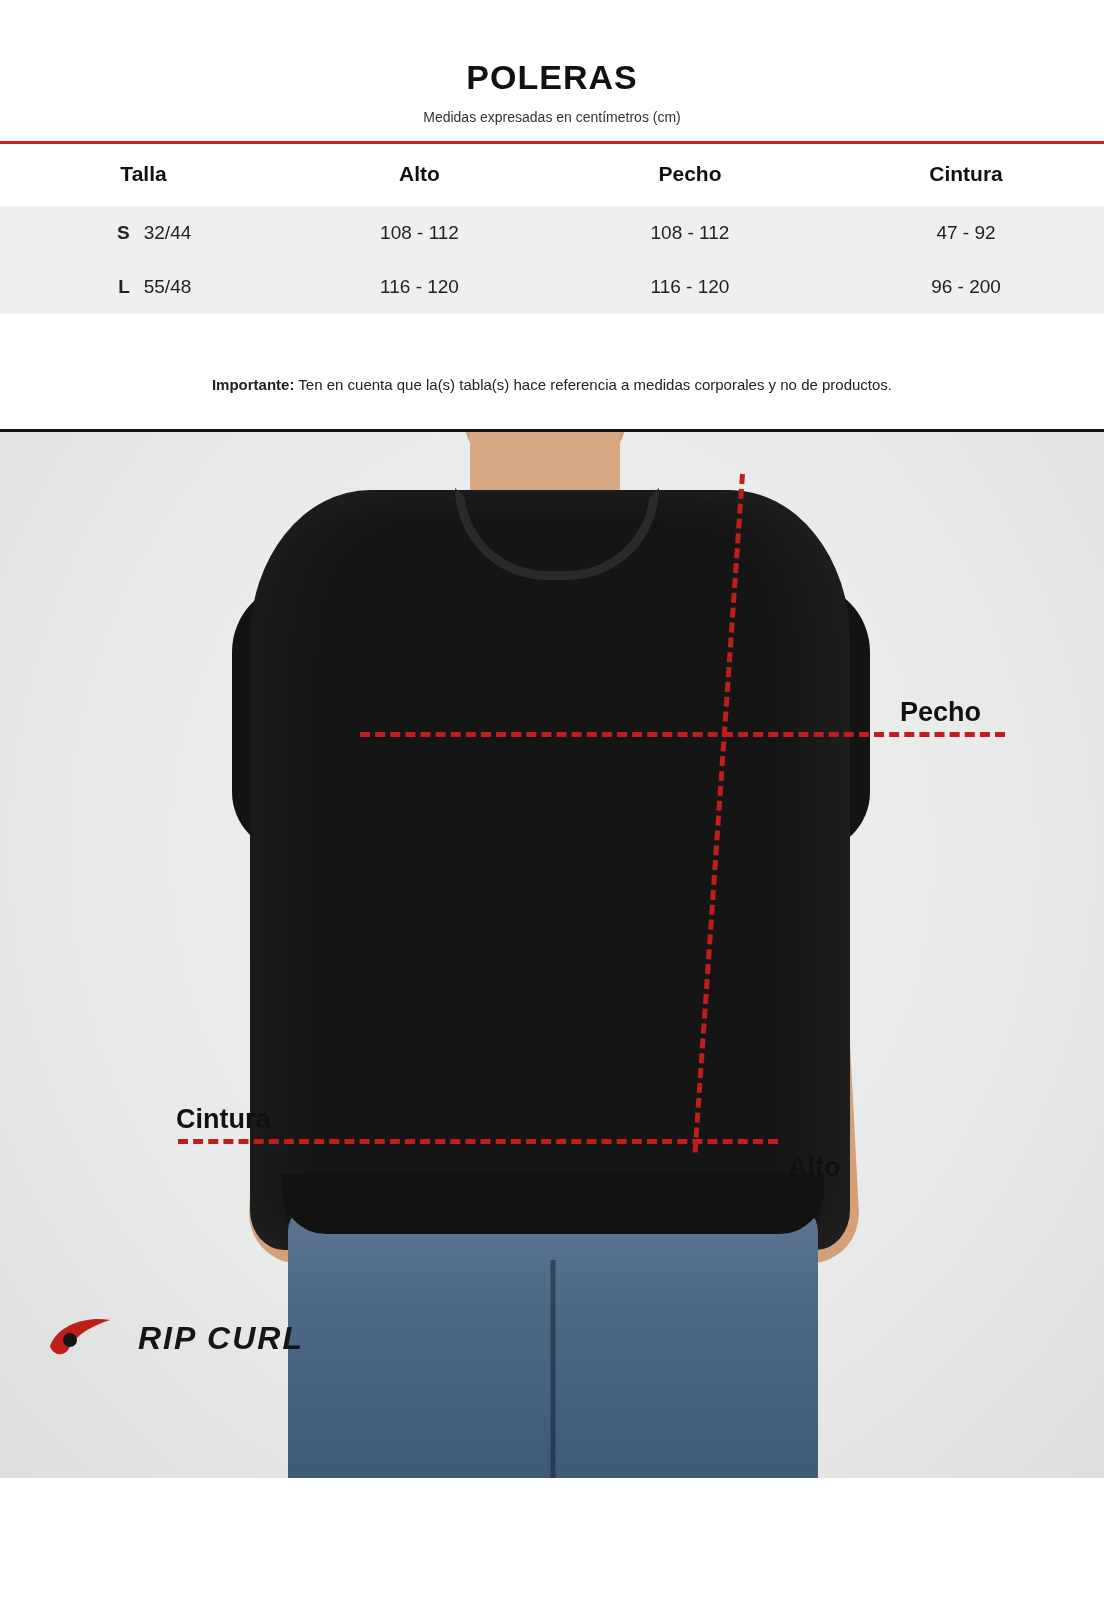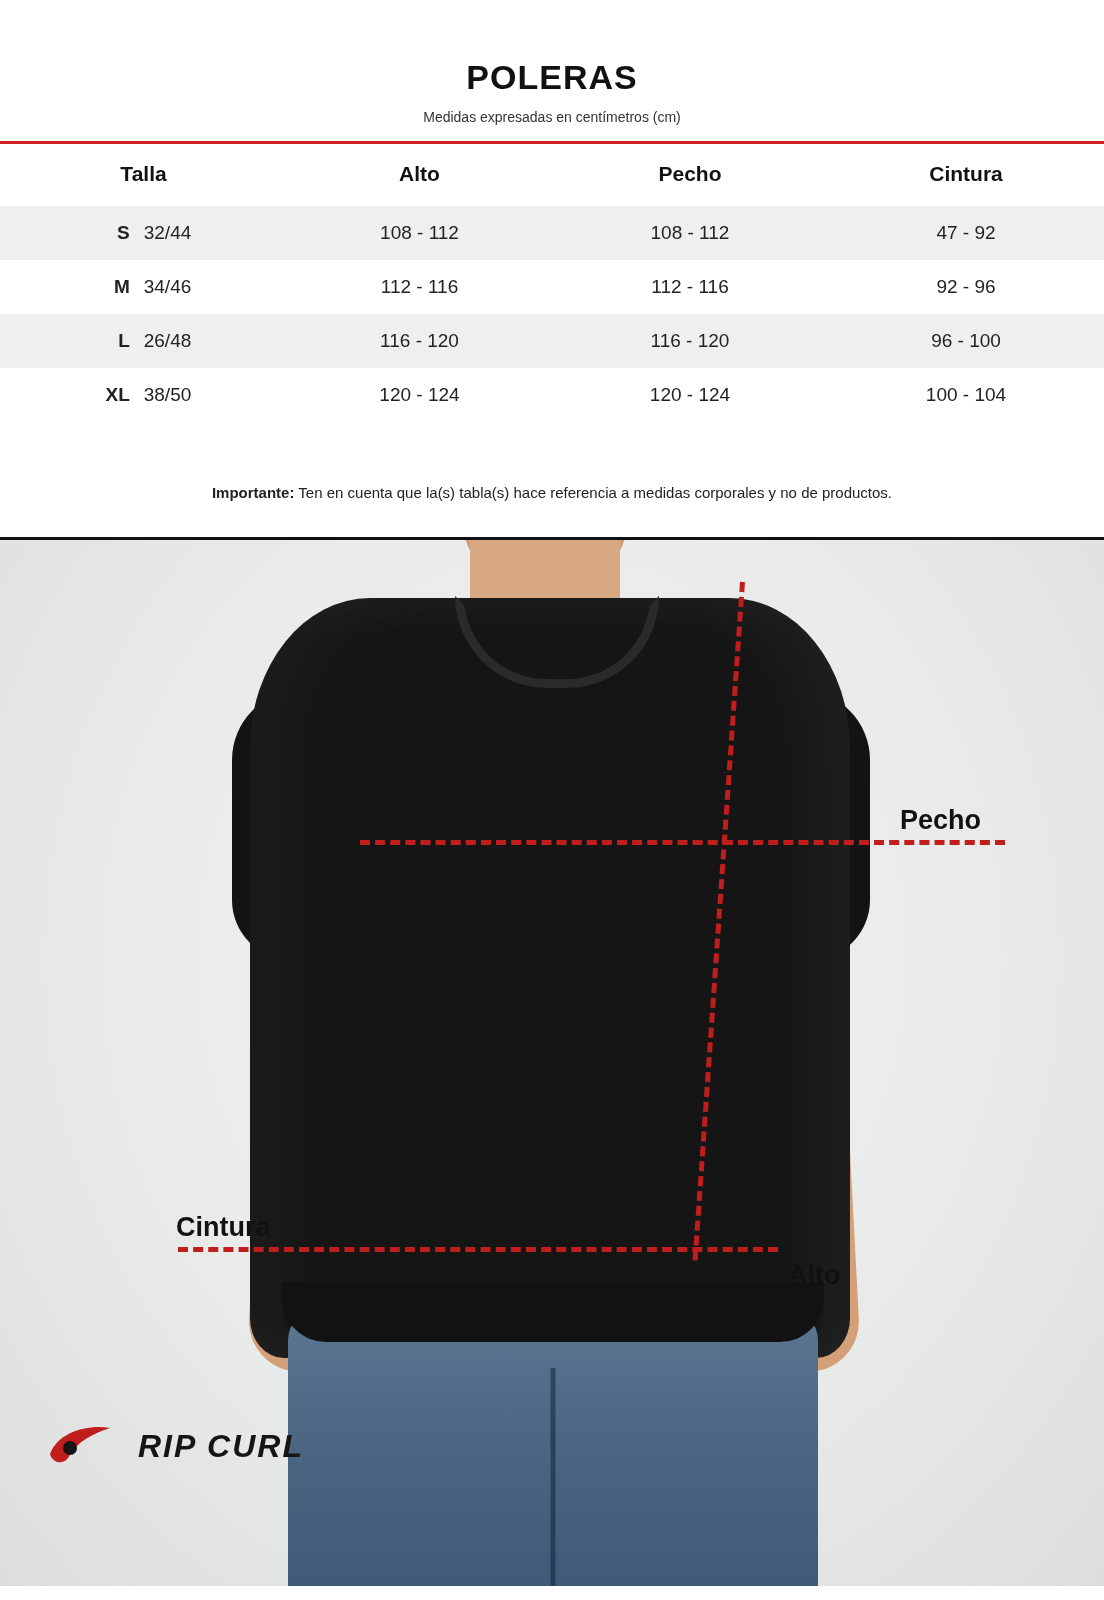--- a/index.html
+++ b/index.html
@@ -281,49 +281,29 @@
       <tr class="alt">
         <td>
           <span class="talla-cell">
             <span class="talla-code">S</span><span class="talla-num">32/44</span>
           </span>
         </td>
         <td>108 - 112</td>
         <td>108 - 112</td>
         <td>47 - 92</td>
       </tr>
-      <tr>
-        <td>
-          <span class="talla-cell">
-            <span class="talla-code">M</span><span class="talla-num">34/46</span>
-          </span>
-        </td>
-        <td>112 - 116</td>
-        <td>112 - 116</td>
-        <td>92 - 96</td>
-      </tr>
       <tr class="alt">
         <td>
           <span class="talla-cell">
-            <span class="talla-code">L</span><span class="talla-num">26/48</span>
+            <span class="talla-code">L</span><span class="talla-num">55/48</span>
           </span>
         </td>
         <td>116 - 120</td>
         <td>116 - 120</td>
-        <td>96 - 100</td>
-      </tr>
-      <tr>
-        <td>
-          <span class="talla-cell">
-            <span class="talla-code">XL</span><span class="talla-num">38/50</span>
-          </span>
-        </td>
-        <td>120 - 124</td>
-        <td>120 - 124</td>
-        <td>100 - 104</td>
+        <td>96 - 200</td>
       </tr>
     </tbody>
   </table>
 
   <div class="note">
     <b>Importante:</b><span> Ten en cuenta que la(s) tabla(s) hace referencia a medidas corporales y no de productos.</span>
   </div>
 
   <div class="rule-black"></div>
 

